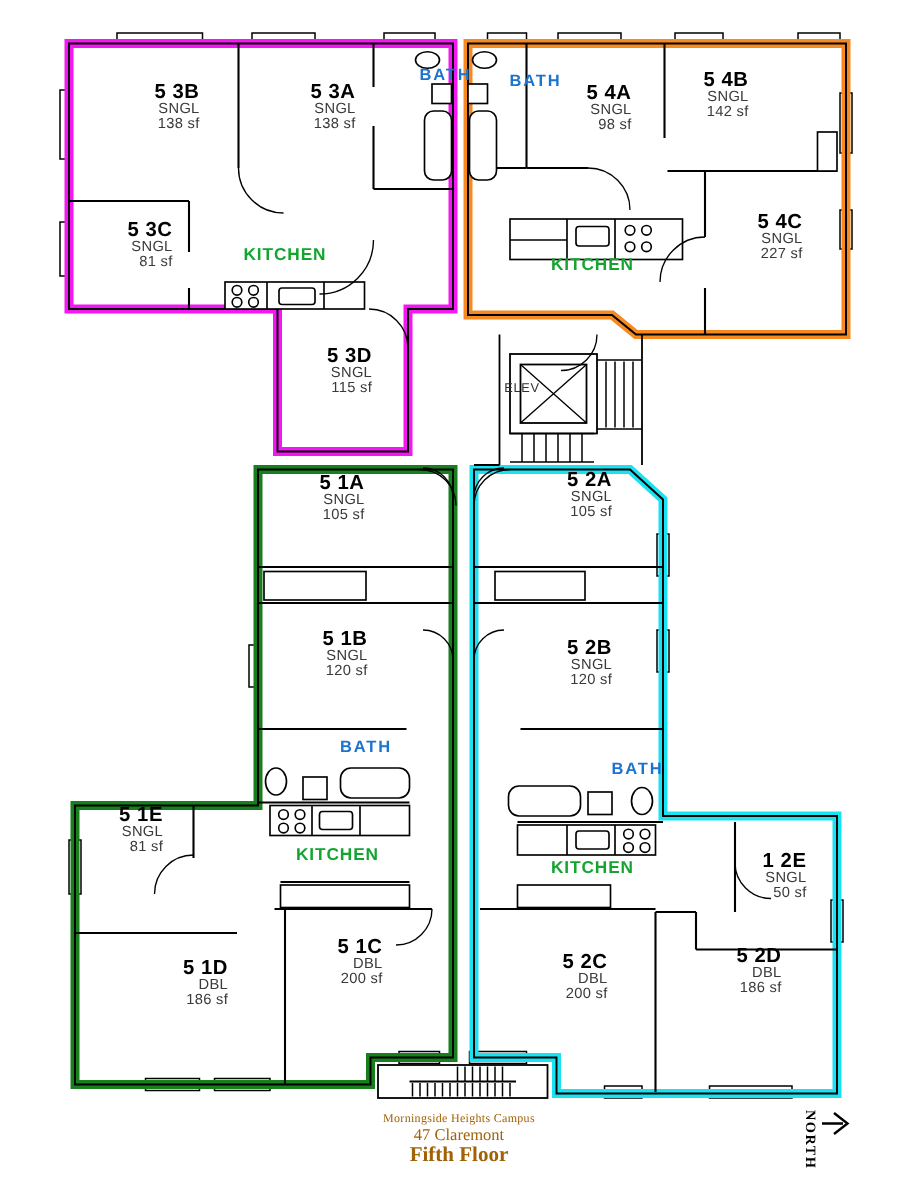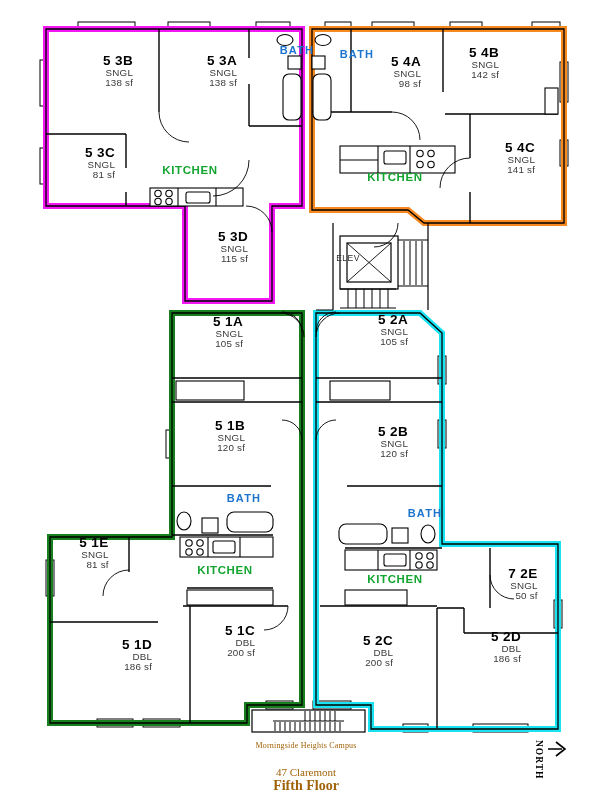--- a/index.html
+++ b/index.html
@@ -9,21 +9,21 @@
   .lbl { position:absolute; transform:translateX(-50%); text-align:center; white-space:nowrap; }
   .room-label { line-height:1.02; }
   .rname { font-size:13.5px; font-weight:bold; color:#000; letter-spacing:0.4px; }
   .rtype, .rarea { font-size:9.8px; color:#3a3a3a; letter-spacing:0.2px;text-align:right; }
   .kitchen-label { font-size:11.5px; font-weight:bold; color:#13A52F; letter-spacing:0.6px; }
   .bath-label { font-size:11px; font-weight:bold; color:#1D74CE; letter-spacing:1.2px;padding-left:36px; }
   .elev-label { font-size:8.5px; color:#2e2e2e; letter-spacing:0.5px; }
   .title-block { position:absolute; left:306px; transform:translateX(-50%); text-align:center;
                  font-family:"Liberation Serif", serif; color:#a16207; }
   .campus-line { font-size:8px; letter-spacing:0.2px; }
-  .building-line { font-size:11px; margin-top:16px; }
+  .building-line { font-size:11px; margin-top:1px; }
   .floor-line { font-size:14px; font-weight:bold; margin-top:0px; }
   .north-wrap { position:absolute; left:534px; top:738px; width:34px; height:48px; }
   .north-text { position:absolute; left:0px; top:2px; writing-mode:vertical-rl;
                 font-family:"Liberation Serif", serif; font-size:9.5px; font-weight:bold;
                 letter-spacing:1px; color:#000; }
   .north-arrow { position:absolute; left:12px; top:2px; }
 </style>
 </head>
 <body>
 
@@ -222,21 +222,21 @@
   <div class="rarea">98 sf</div>
 </div>
 <div class="lbl room-label" style="left:484px;top:46px">
   <div class="rname">5 4B</div>
   <div class="rtype">SNGL</div>
   <div class="rarea">142 sf</div>
 </div>
 <div class="lbl room-label" style="left:520px;top:141px">
   <div class="rname">5 4C</div>
   <div class="rtype">SNGL</div>
-  <div class="rarea">141 sf</div>
+  <div class="rarea">227 sf</div>
 </div>
 <div class="lbl room-label" style="left:228px;top:315px">
   <div class="rname">5 1A</div>
   <div class="rtype">SNGL</div>
   <div class="rarea">105 sf</div>
 </div>
 <div class="lbl room-label" style="left:230px;top:419px">
   <div class="rname">5 1B</div>
   <div class="rtype">SNGL</div>
   <div class="rarea">120 sf</div>
@@ -259,32 +259,32 @@
 <div class="lbl room-label" style="left:393px;top:313px">
   <div class="rname">5 2A</div>
   <div class="rtype">SNGL</div>
   <div class="rarea">105 sf</div>
 </div>
 <div class="lbl room-label" style="left:393px;top:425px">
   <div class="rname">5 2B</div>
   <div class="rtype">SNGL</div>
   <div class="rarea">120 sf</div>
 </div>
-<div class="lbl room-label" style="left:378px;top:634px">
+<div class="lbl room-label" style="left:390px;top:634px">
   <div class="rname">5 2C</div>
   <div class="rtype">DBL</div>
   <div class="rarea">200 sf</div>
 </div>
 <div class="lbl room-label" style="left:506px;top:630px">
   <div class="rname">5 2D</div>
   <div class="rtype">DBL</div>
   <div class="rarea">186 sf</div>
 </div>
 <div class="lbl room-label" style="left:523px;top:567px">
-  <div class="rname">7 2E</div>
+  <div class="rname">1 2E</div>
   <div class="rtype">SNGL</div>
   <div class="rarea">50 sf</div>
 </div>
 
 <div class="lbl kitchen-label" style="left:190px;top:164px">KITCHEN</div>
 <div class="lbl kitchen-label" style="left:395px;top:171px">KITCHEN</div>
 <div class="lbl kitchen-label" style="left:225px;top:564px">KITCHEN</div>
 <div class="lbl kitchen-label" style="left:395px;top:573px">KITCHEN</div>
 <div class="lbl bath-label" style="left:279px;top:44px">BATH</div>
 <div class="lbl bath-label" style="left:339px;top:48px">BATH</div>

